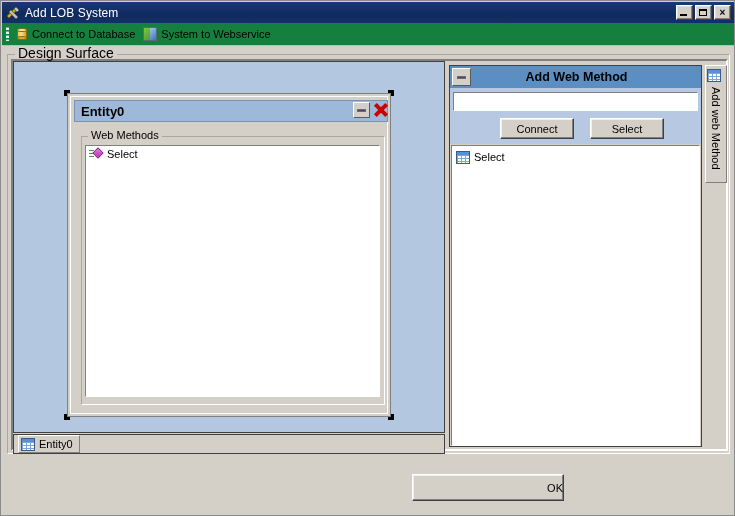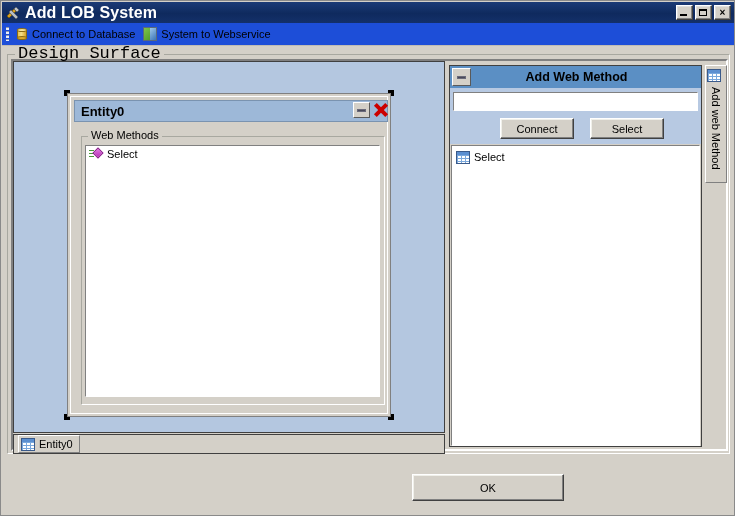--- a/index.html
+++ b/index.html
@@ -34,22 +34,22 @@
     box-sizing: border-box;
   }
   .title-icon {
     width: 16px; height: 15px;
     margin-right: 4px;
     flex: none;
     position: relative;
   }
   .title-text {
     color: #ffffff;
-    font-weight: bold;
-    font-size: 16px;
+    font-weight: normal;
+    font-size: 12px;
     letter-spacing: 0.1px;
     white-space: nowrap;
     flex: 1;
   }
   .win-btns { display: flex; gap: 2px; margin-right: 2px; }
   .win-btn {
     width: 17px; height: 15px;
     background: #d4d0c8;
     border-top: 1px solid #ffffff;
     border-left: 1px solid #ffffff;
@@ -81,21 +81,21 @@
     line-height: 13px;
     text-align: center;
     font-family: "Liberation Sans", sans-serif;
   }
 
   
   .toolbar {
     position: absolute;
     left: 1px; top: 22px;
     width: 733px; height: 23px;
-    background: #1d4ed8;
+    background: #15803d;
     display: flex;
     align-items: center;
     box-sizing: border-box;
     border-bottom: 1px solid #c0bcb4;
   }
   .grip {
     width: 3px; height: 14px;
     margin: 0 5px 0 4px;
     background-image:
       linear-gradient(to bottom, #ffffff 50%, transparent 50%),
@@ -172,24 +172,23 @@
     position: absolute;
     left: 6px; top: 48px;
     width: 723px; height: 406px;
     box-sizing: border-box;
   }
   .gb-legend {
     position: absolute;
     left: 8px; top: -1px;
     background: #d4d0c8;
     padding: 0 3px;
-    font-size: 17px;
+    font-size: 14px;
     line-height: 11px;
     z-index: 3;
-    font-family: Liberation Mono, monospace;
   }
   .gb-frame {
     position: absolute;
     left: 0; top: 5px;
     width: 723px; height: 400px;
     border: 1px solid #ffffff;
     border-top-color: #ffffff;
     box-sizing: border-box;
   }
   .gb-frame::before {
@@ -550,20 +549,21 @@
     width: 152px; height: 27px;
     background: #d4d0c8;
     border: 1px solid;
     border-color: #ffffff #404040 #404040 #ffffff;
     box-shadow: inset -1px -1px 0 #808080, inset 1px 1px 0 #f0f0ea;
     box-sizing: border-box;
     font-family: "Liberation Sans", sans-serif;
     font-size: 11px;
     cursor: default;
     padding: 0;
+    text-align: right;
   }
   .footer-btn.ok     { left: 411px; top: 473px; }
   .footer-btn.cancel { left: 575px; top: 473px; }
 </style>
 </head>
 <body>
 
 <div id="app">
 
   <div class="titlebar">

